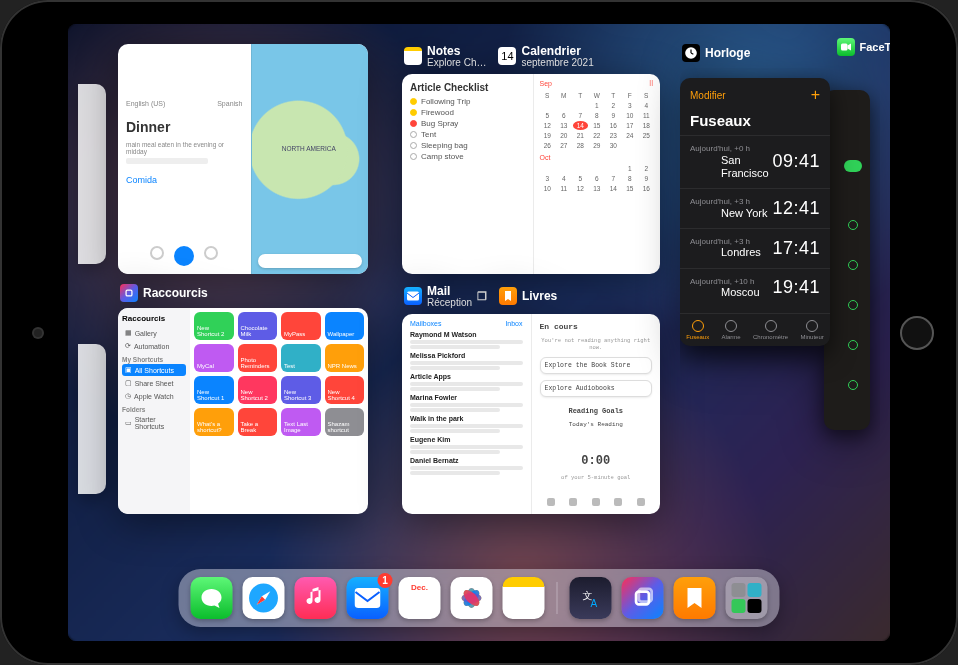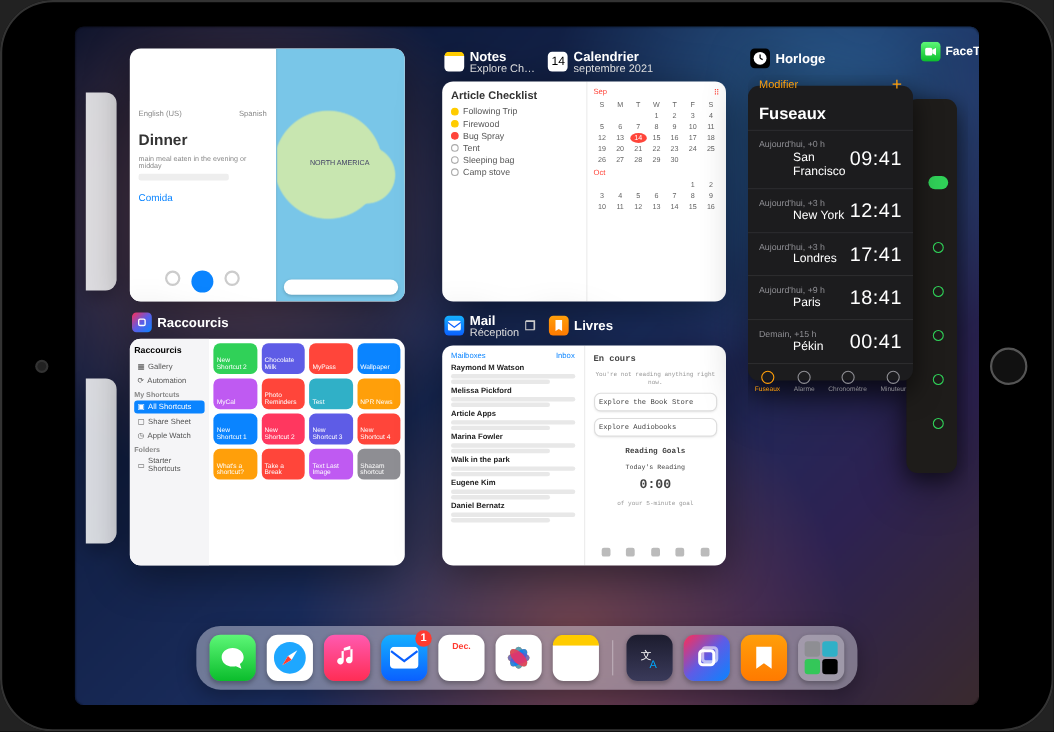--- a/index.html
+++ b/index.html
@@ -147,21 +147,21 @@
   .mail .hdr { display:flex; justify-content:space-between; color:#0a84ff; font-size:7px; margin-bottom:4px;}
   .mail .msg { margin:3px 0; }
   .mail .msg b { color:#222; font-size:7px;}
   .mail .msg .ln { height:4px; background:#e8e8e8; border-radius:2px; margin:1.5px 0;}
 
   
   .books { padding:8px; font-size:7px; color:#444; text-align:center; display:flex; flex-direction:column; gap:6px;font-family:Liberation Mono, monospace;}
   .books .tag { font-size:8px; font-weight:700; text-align:left;}
   .books .btn { background:#fff; border:1px solid #ddd; border-radius:6px; padding:4px; font-size:6.5px; text-align:left; box-shadow:0 1px 2px rgba(0,0,0,.08);}
   .books .goal { font-size:7px; font-weight:600; margin-top:4px;}
-  .books .time { font-size:12px; font-weight:700; }
+  .books .time { font-size:12px; font-weight:700;margin-top:20px; }
   .books .tabbar { margin-top:auto; display:flex; justify-content:space-around; }
   .books .tabbar span { width:8px;height:8px;background:#bbb;border-radius:2px;}
 
   
   .slot-horloge .thumb { background:transparent; display:block; }
   .clock-stack { position:relative; width:160px; height:370px; margin-top:10px;}
   .facetime-card {
     position:absolute; right:-30px; top:12px; width:46px; height:340px;
     background:#1e1c1a; border-radius:10px;
     box-shadow:0 6px 18px rgba(0,0,0,.5);
@@ -554,31 +554,24 @@
                   </div>
                   <div class="clock-row">
                     <div class="left">
                       <div class="rel">Aujourd'hui, +3 h</div>
                       <div class="city">Londres</div>
                     </div>
                     <div class="time">17:41</div>
                   </div>
                   <div class="clock-row">
                     <div class="left">
-                      <div class="rel">Aujourd'hui, +9 h</div>
-                      <div class="city">Paris</div>
+                      <div class="rel">Aujourd'hui, +10 h</div>
+                      <div class="city">Moscou</div>
                     </div>
-                    <div class="time">18:41</div>
-                  </div>
-                  <div class="clock-row">
-                    <div class="left">
-                      <div class="rel">Demain, +15 h</div>
-                      <div class="city">Pékin</div>
-                    </div>
-                    <div class="time">00:41</div>
+                    <div class="time">19:41</div>
                   </div>
                 </div>
               <div class="clock-tabs">
                 <div class="t sel">
                     <span class="ic"></span>
                     <span>Fuseaux</span>
                   </div>
                 <div class="t">
                     <span class="ic"></span>
                     <span>Alarme</span>

